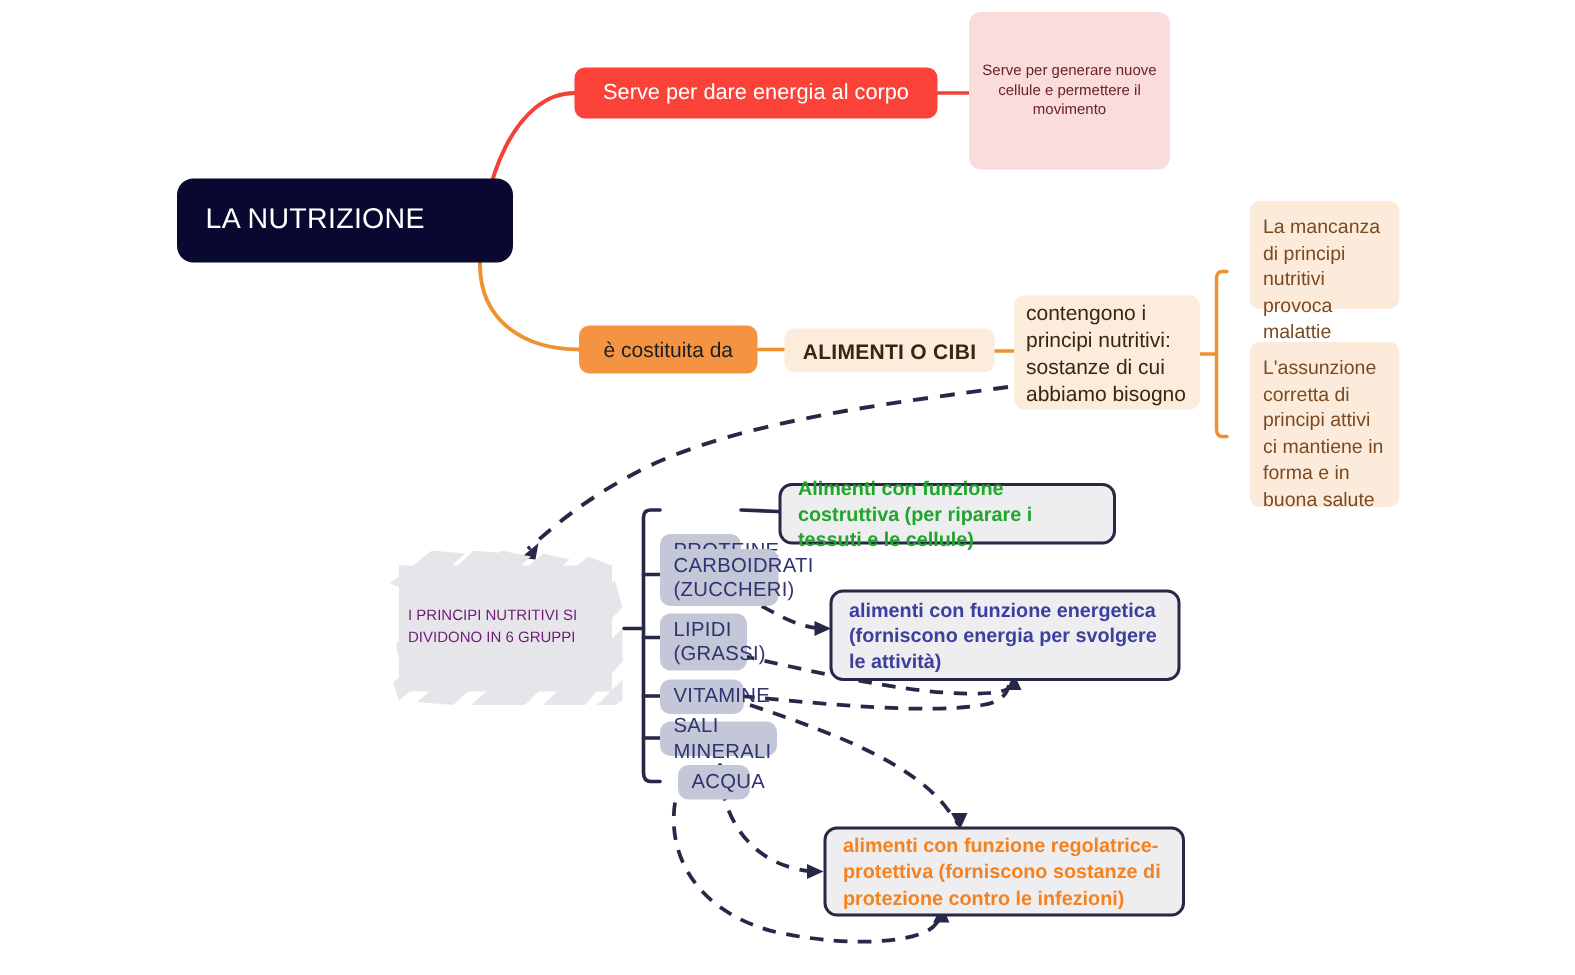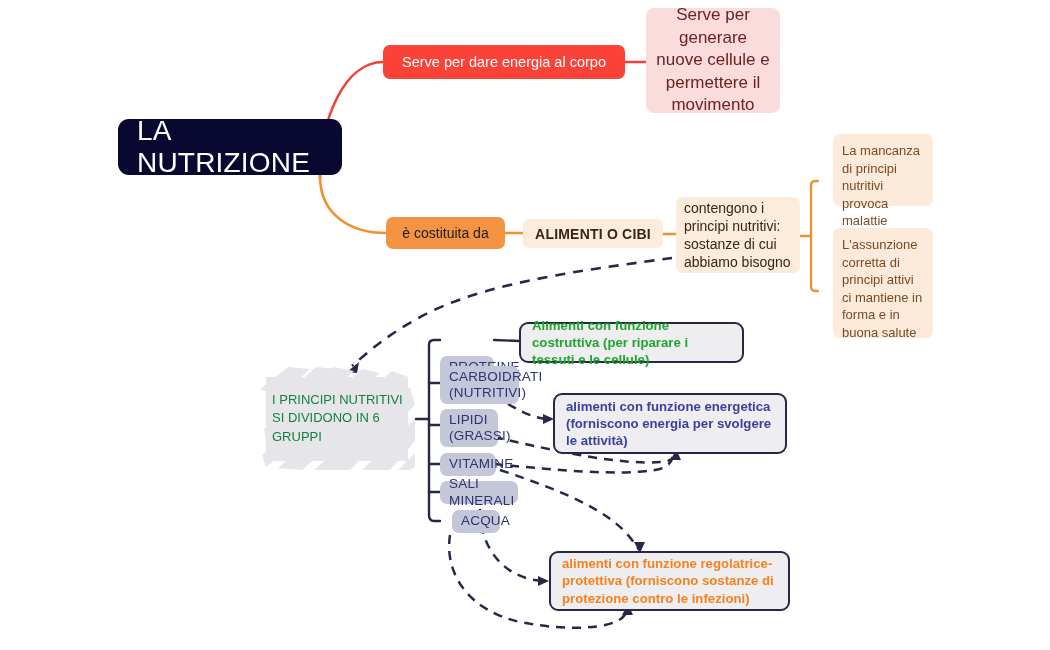--- a/index.html
+++ b/index.html
@@ -35,21 +35,21 @@
     left: 118px; top: 119px;
     width: 224px; height: 56px;
     background: #080830;
     border-radius: 11px;
     display: flex;
     align-items: center;
     padding-left: 19px;
   }
   .title-box .txt {
     color: #ffffff;
-    font-size: 28px;
+    font-size: 19px;
     letter-spacing: 0.2px;
   }
 
   
   .red-box {
     left: 383px; top: 45px;
     width: 242px; height: 34px;
     background: #fa4238;
     border-radius: 7px;
     display: flex;
@@ -65,21 +65,21 @@
     width: 134px; height: 105px;
     background: #fadcdc;
     border-radius: 8px;
     display: flex;
     align-items: center;
     justify-content: center;
     padding: 4px 8px;
   }
   .pink-box .txt {
     color: #6b2222;
-    font-size: 17px;
+    font-size: 10px;
     line-height: 1.32;
     text-align: center;
   }
 
   
   .orange-box {
     left: 386px; top: 217px;
     width: 119px; height: 32px;
     background: #f49443;
     border-radius: 7px;
@@ -144,22 +144,22 @@
     align-items: center;
     padding-left: 14px;
   }
   .sketch-bg {
     position: absolute;
     left: 0; top: 0;
     width: 100%; height: 100%;
   }
   .sketch-box .txt {
     position: relative;
-    color: #15803d;
-    font-size: 13px;
+    color: #701a75;
+    font-size: 10px;
     line-height: 1.42;
     z-index: 2;
   }
 
   
   .pill {
     background: #c3c7d8;
     border-radius: 7px;
     display: flex;
     align-items: center;
@@ -290,21 +290,21 @@
       </g>
     </svg>
     <span class="txt">I PRINCIPI NUTRITIVI SI DIVIDONO IN 6 GRUPPI</span>
   </div>
 
   <div class="node pill" style="left:440px; top:329px; width:54px; height:23px;margin-top:27px;">
     <span class="txt">PROTEINE</span>
   </div>
 
   <div class="node pill" style="left:440px; top:366px; width:79px; height:38px; align-items:center;">
-    <span class="txt">CARBOIDRATI (NUTRITIVI)</span>
+    <span class="txt">CARBOIDRATI (ZUCCHERI)</span>
   </div>
 
   <div class="node pill" style="left:440px; top:409px; width:58px; height:38px;">
     <span class="txt">LIPIDI (GRASSI)</span>
   </div>
 
   <div class="node pill" style="left:440px; top:453px; width:56px; height:23px;">
     <span class="txt">VITAMINE</span>
   </div>
 

